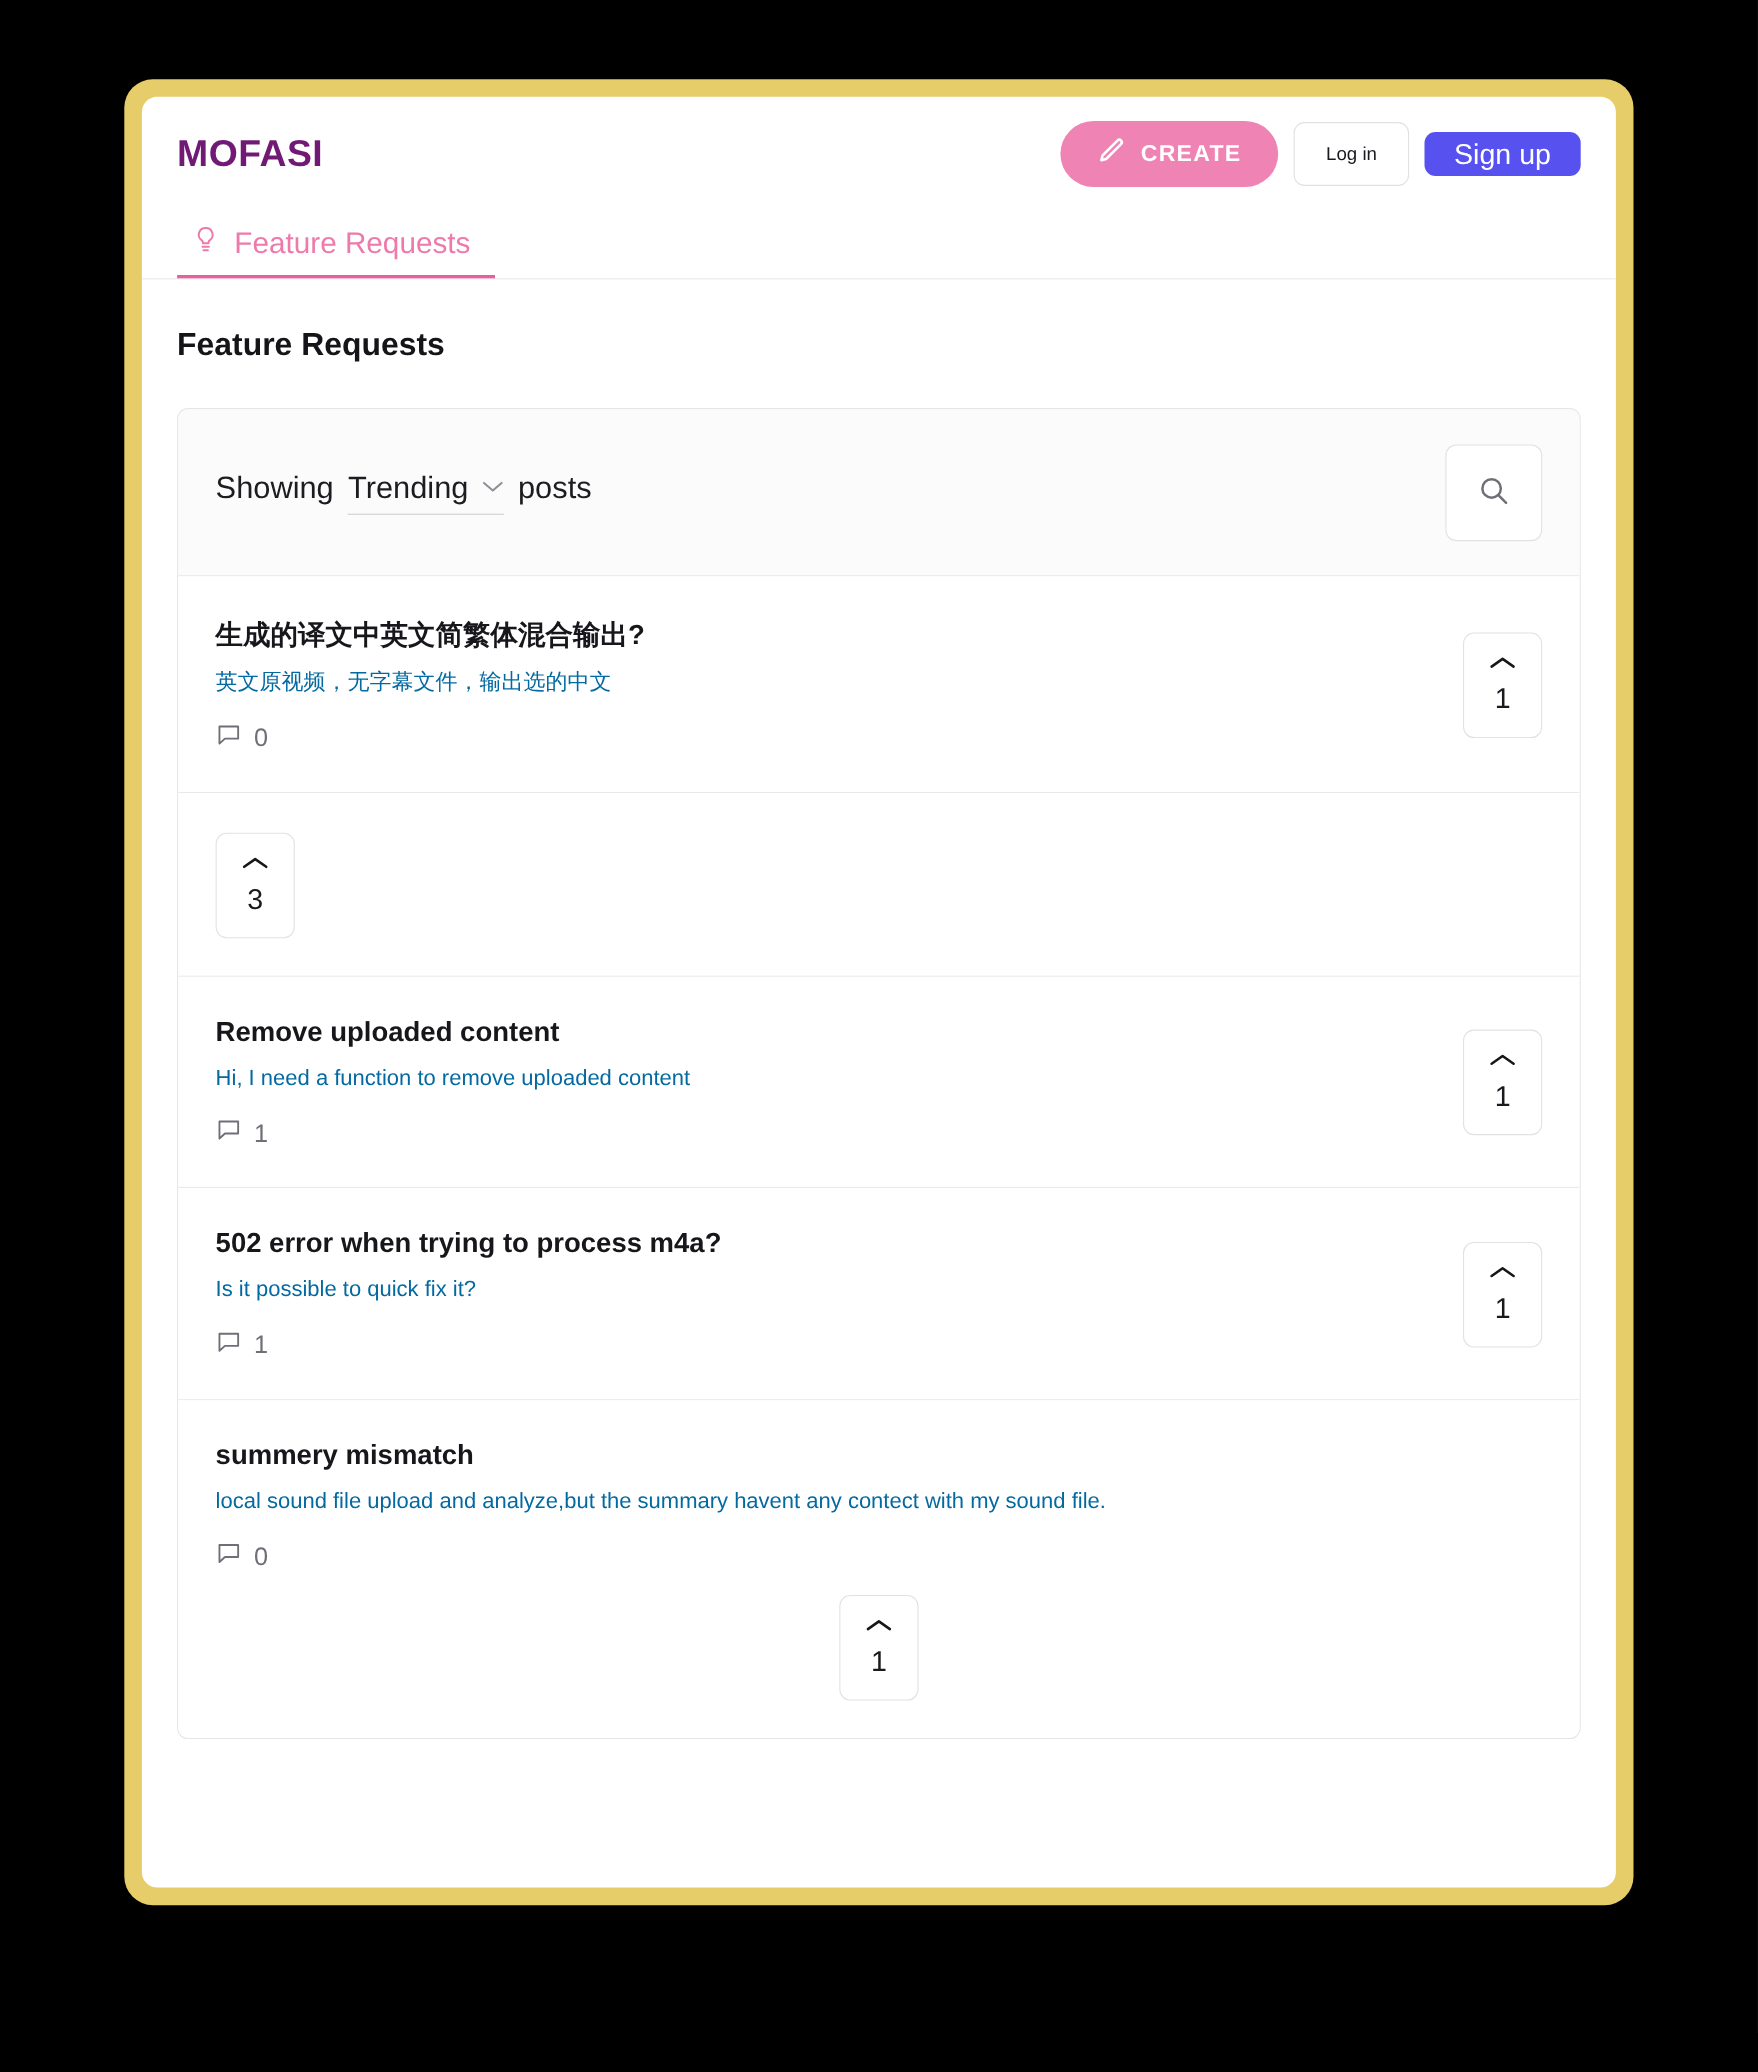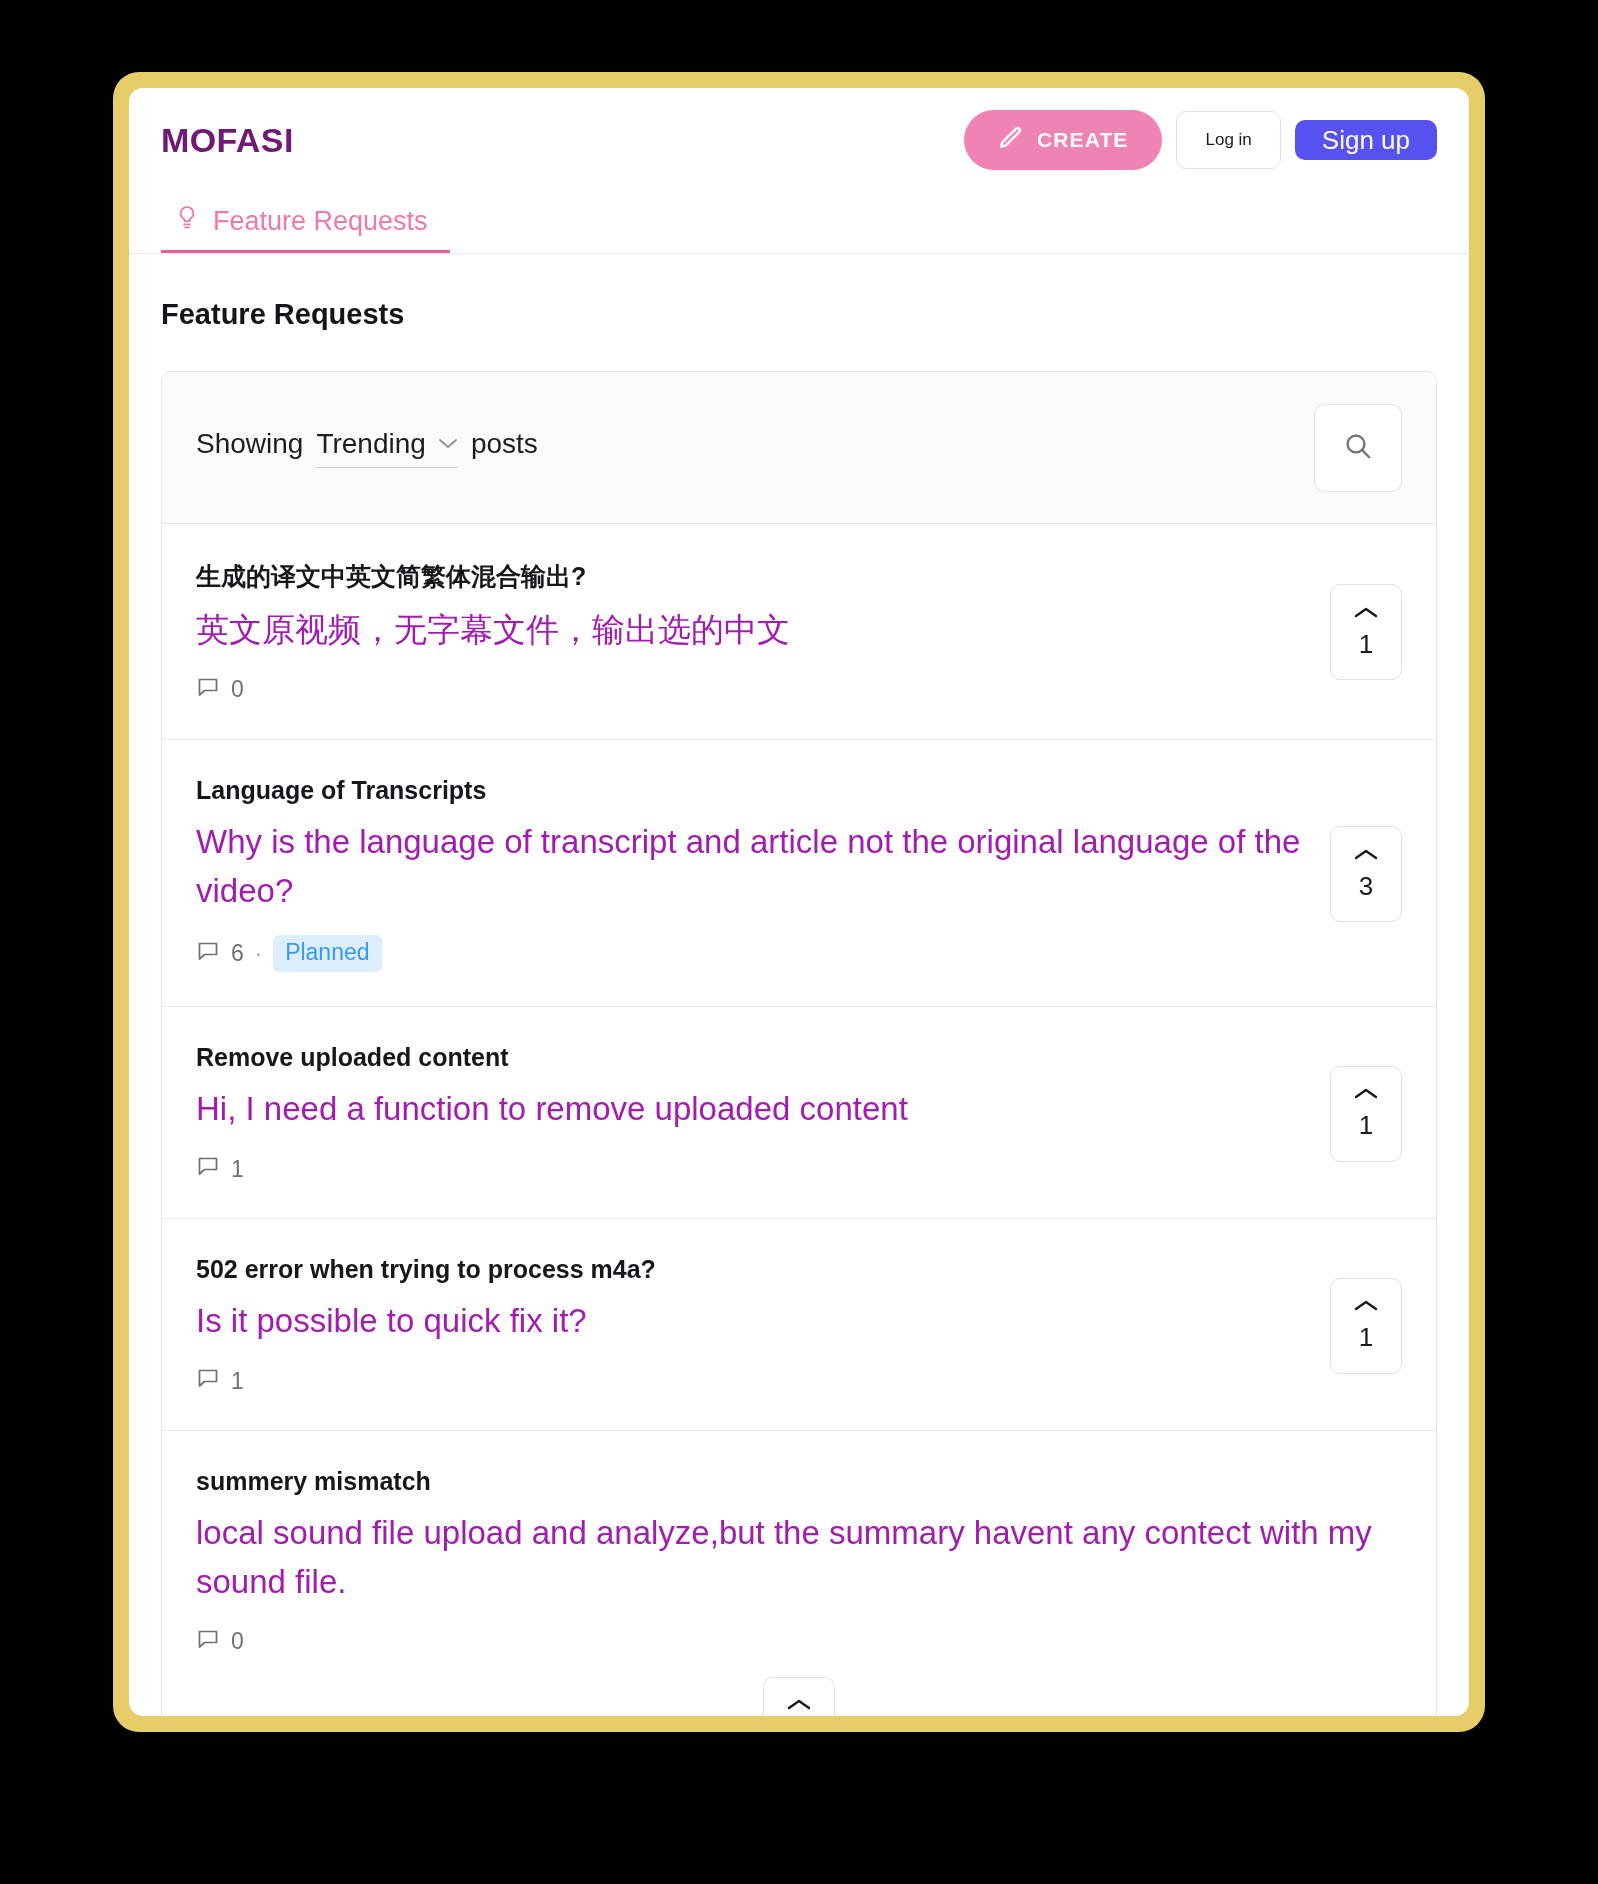--- a/index.html
+++ b/index.html
@@ -203,22 +203,22 @@
   .post-main { flex: 1 1 auto; min-width: 0; }
 
   .post-title {
     font-size: 25px;
     font-weight: bold;
     color: #17171b;
     margin-bottom: 13px;
   }
 
   .post-desc {
-    font-size: 33px;
-    color: #a21caf;
+    font-size: 20px;
+    color: #0369a1;
     line-height: 1.48;
     margin-bottom: 20px;
   }
 
   .post-meta {
     display: flex;
     align-items: center;
     gap: 11px;
     font-size: 23px;
     color: #6f6f78;
@@ -340,34 +340,20 @@
       <span>
         <svg width="26" height="16" viewBox="0 0 26 16" fill="none" stroke="#17171b" stroke-width="2.3" stroke-linecap="round" stroke-linejoin="round">
           <polyline points="3,11 13,4 23,11"></polyline>
         </svg>
       </span>
       <span class="vote-count">1</span>
     </div>
   </div>
 
   <div class="post">
-    <div class="post-main">
-      <div class="post-title">Language of Transcripts</div>
-      <div class="post-desc">Why is the language of transcript and article not the original language of the video?</div>
-      <div class="post-meta">
-        <span class="comment-icon">
-          <svg width="24" height="24" viewBox="0 0 24 24" fill="none" stroke="#6f6f78" stroke-width="1.7" stroke-linecap="round" stroke-linejoin="round">
-            <path d="M3.5 4.5h17v11h-12l-5 4.5z"></path>
-          </svg>
-        </span>
-        <span>6</span>
-        <span class="dot">·</span>
-        <span class="badge" style="background: rgb(221, 238, 255); color: rgb(51, 153, 251);">Planned</span>
-      </div>
-    </div>
     <div class="vote-btn">
       <span>
         <svg width="26" height="16" viewBox="0 0 26 16" fill="none" stroke="#17171b" stroke-width="2.3" stroke-linecap="round" stroke-linejoin="round">
           <polyline points="3,11 13,4 23,11"></polyline>
         </svg>
       </span>
       <span class="vote-count">3</span>
     </div>
   </div>
 

